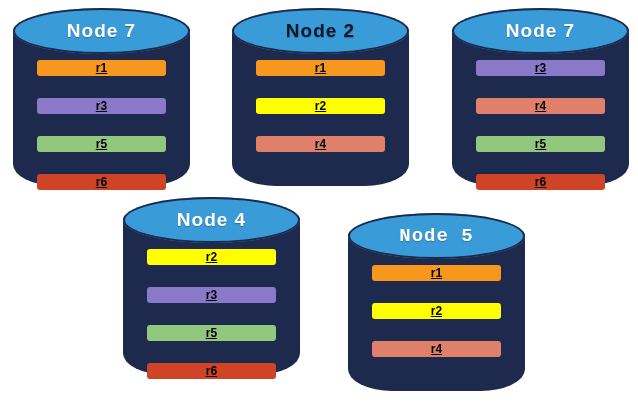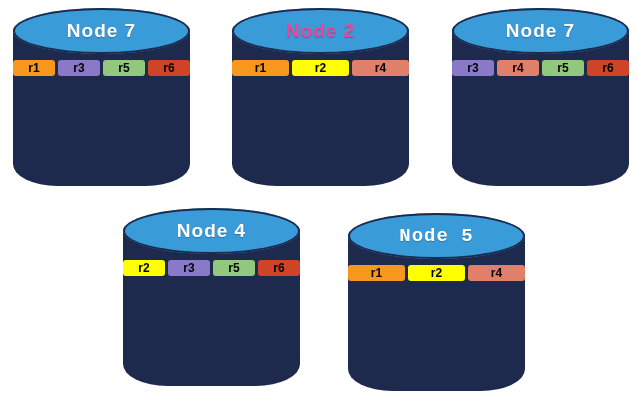--- a/index.html
+++ b/index.html
@@ -78,23 +78,24 @@
   }
 
   
   .bars {
     position: absolute;
     left: 0;
     top: 52px;
     width: 100%;
     z-index: 5;
     display: flex;
-    flex-direction: row;
+    flex-direction: column;
     align-items: center;
-    gap: 3px;
+    gap: 22px;
+    text-decoration: underline;
   }
 
   .bar {
     width: 73%;
     height: 16px;
     border-radius: 3px;
     display: flex;
     align-items: center;
     justify-content: center;
     font-size: 12px;
@@ -117,40 +118,40 @@
         <div class="bar" style="background: rgb(248, 151, 29);">r1</div>
         <div class="bar" style="background: rgb(137, 121, 200);">r3</div>
         <div class="bar" style="background: rgb(146, 199, 126);">r5</div>
         <div class="bar" style="background: rgb(207, 68, 39);">r6</div>
       </div>
     </div>
     <div class="node" style="left: 232px; top: 8px; width: 177px; height: 178px;">
       <div class="cyl-body" style="background: rgb(29, 42, 77);"></div>
       <div class="cyl-bottom" style="background: rgb(29, 42, 77);"></div>
       <div class="cyl-top" style="background: rgb(58, 155, 217);"></div>
-      <div class="node-label" style="color: #ec4899;">Node  2</div>
+      <div class="node-label" style="color: #0f172a;">Node  2</div>
       <div class="bars">
         <div class="bar" style="background: rgb(248, 151, 29);">r1</div>
         <div class="bar" style="background: rgb(255, 255, 0);">r2</div>
         <div class="bar" style="background: rgb(224, 128, 106);">r4</div>
       </div>
     </div>
     <div class="node" style="left: 452px; top: 8px; width: 177px; height: 178px;">
       <div class="cyl-body" style="background: rgb(29, 42, 77);"></div>
       <div class="cyl-bottom" style="background: rgb(29, 42, 77);"></div>
       <div class="cyl-top" style="background: rgb(58, 155, 217);"></div>
       <div class="node-label" style="color: rgb(255, 255, 255);">Node  7</div>
       <div class="bars">
         <div class="bar" style="background: rgb(137, 121, 200);">r3</div>
         <div class="bar" style="background: rgb(224, 128, 106);">r4</div>
         <div class="bar" style="background: rgb(146, 199, 126);">r5</div>
         <div class="bar" style="background: rgb(207, 68, 39);">r6</div>
       </div>
     </div>
-    <div class="node" style="left: 123px; top: 208px; width: 177px; height: 178px;">
+    <div class="node" style="left: 123px; top: 197px; width: 177px; height: 178px;">
       <div class="cyl-body" style="background: rgb(29, 42, 77);"></div>
       <div class="cyl-bottom" style="background: rgb(29, 42, 77);"></div>
       <div class="cyl-top" style="background: rgb(58, 155, 217);"></div>
       <div class="node-label" style="color: rgb(255, 255, 255);">Node  4</div>
       <div class="bars">
         <div class="bar" style="background: rgb(255, 255, 0);">r2</div>
         <div class="bar" style="background: rgb(137, 121, 200);">r3</div>
         <div class="bar" style="background: rgb(146, 199, 126);">r5</div>
         <div class="bar" style="background: rgb(207, 68, 39);">r6</div>
       </div>

